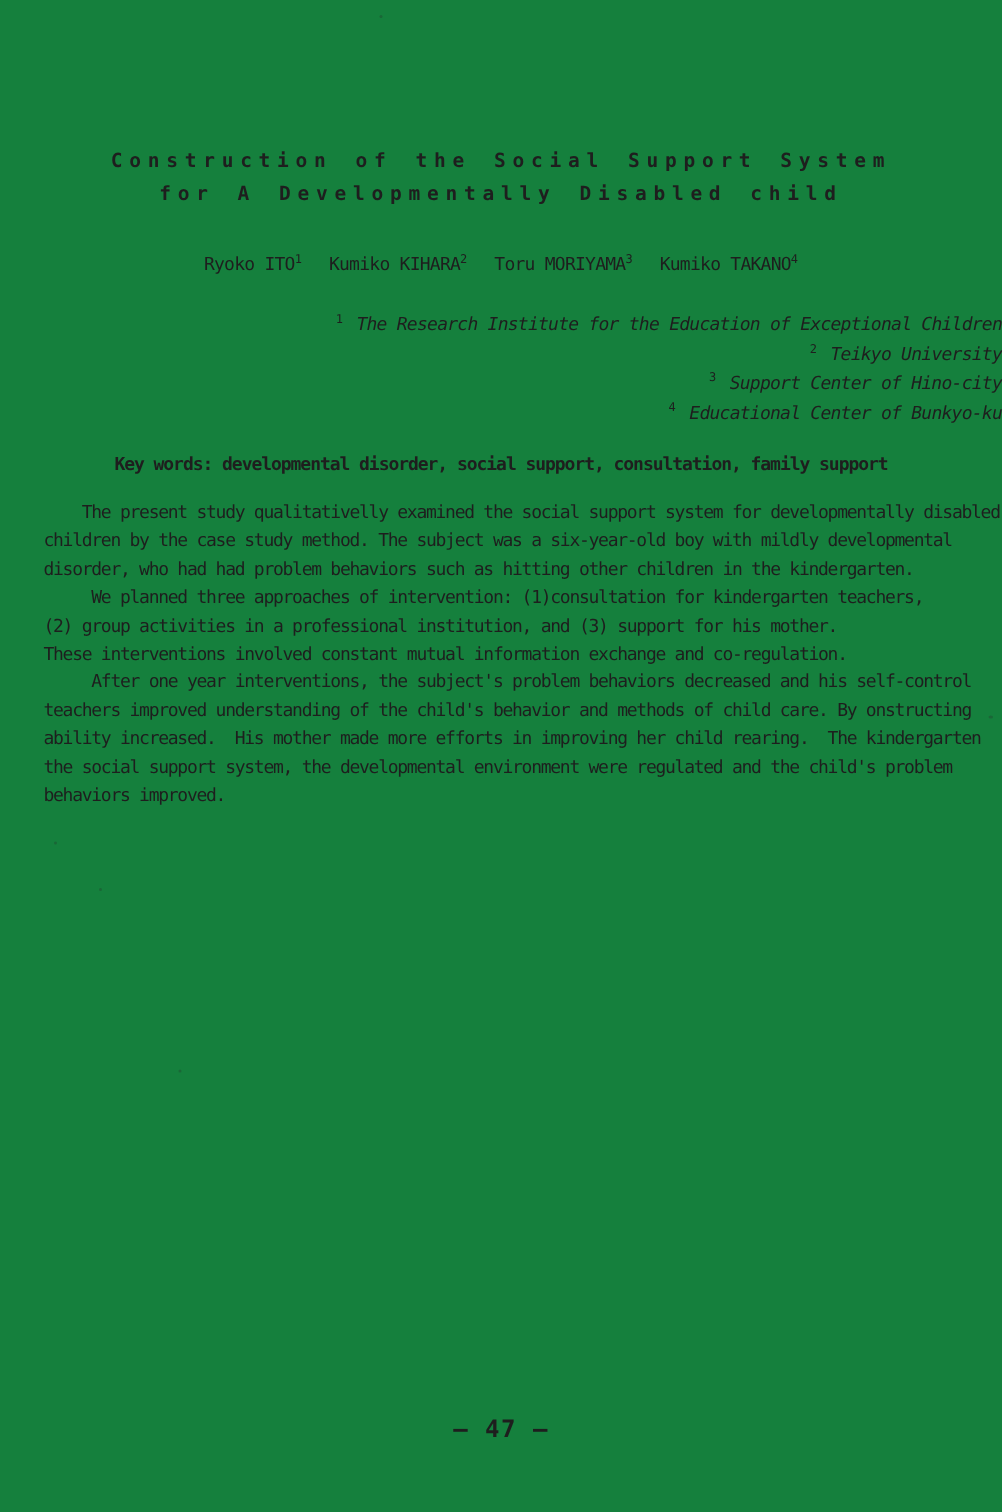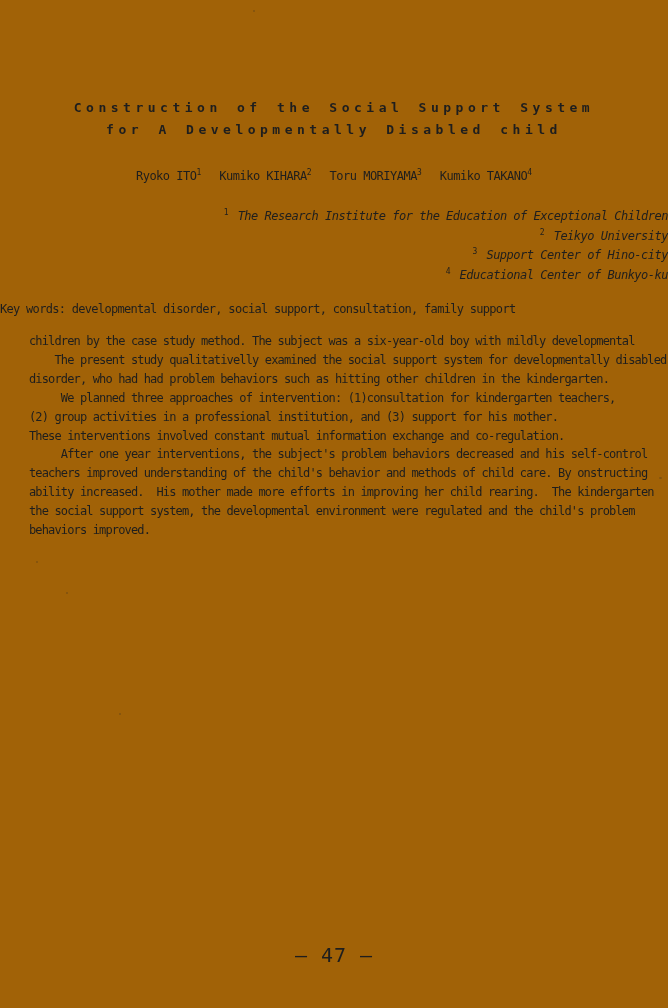--- a/index.html
+++ b/index.html
@@ -1,21 +1,21 @@
 <!DOCTYPE html>
 <html><head>
 <meta charset="utf-8">
 <style>
   html, body { margin: 0; padding: 0; background: #e8e8e6; }
   .page {
     position: relative;
     width: 668px;
     height: 1008px;
     margin: 0 auto;
-    background: #a16207;
+    background: #15803d;
     color: #1e1e1e;
     font-family: "DejaVu Sans Mono", "Liberation Mono", monospace;
     overflow: hidden;
   }
   .title-block {
     position: absolute;
     top: 97px;
     left: 0;
     width: 100%;
     text-align: center;
@@ -56,44 +56,45 @@
     letter-spacing: -0.5px;
   }
   .affil-line { white-space: nowrap; }
   .affil-line sup { margin-right: 9px; font-style: normal; }
   .affil-line .affil-text { font-style: italic; }
   .keywords-line {
     position: absolute;
     top: 302px;
     left: 0;
     width: 100%;
-    text-align: left;
+    text-align: center;
     font-size: 12px;
     letter-spacing: -0.7px;
     white-space: nowrap;
+    font-weight: bold;
   }
   .abstract-block {
     position: absolute;
     top: 332px;
     left: 29px;
     width: 620px;
     font-size: 12px;
     line-height: 18.9px;
     letter-spacing: -0.85px;
   }
   .abstract-line { white-space: pre; }
   .page-number {
     position: absolute;
     top: 943px;
     left: 0;
     width: 100%;
     text-align: center;
-    font-size: 20px;
+    font-size: 16px;
     letter-spacing: 1px;
-    font-weight: normal;
+    font-weight: bold;
   }
   .speck {
     position: absolute;
     background: rgba(40,40,40,0.28);
     border-radius: 50%;
   }
   .speck-1 { left: 253px; top: 10px;  width: 2px; height: 2px; }
   .speck-2 { left: 36px;  top: 561px; width: 2px; height: 2px; }
   .speck-3 { left: 66px;  top: 592px; width: 2px; height: 2px; }
   .speck-4 { left: 119px; top: 713px; width: 2px; height: 2px; }
@@ -119,22 +120,22 @@
   <div class="affil-block">
     <div class="affil-line"><sup>1</sup><span class="affil-text">The Research Institute for the Education of Exceptional Children</span></div>
     <div class="affil-line"><sup>2</sup><span class="affil-text">Teikyo University</span></div>
     <div class="affil-line"><sup>3</sup><span class="affil-text">Support Center of Hino-city</span></div>
     <div class="affil-line"><sup>4</sup><span class="affil-text">Educational Center of Bunkyo-ku</span></div>
   </div>
 
   <div class="keywords-line">Key words: developmental disorder, social support, consultation, family support</div>
 
   <div class="abstract-block">
+    <div class="abstract-line">    The present study qualitativelly examined the social support system for developmentally disabled</div>
     <div class="abstract-line">children by the case study method. The subject was a six-year-old boy with mildly developmental</div>
-    <div class="abstract-line">    The present study qualitativelly examined the social support system for developmentally disabled</div>
     <div class="abstract-line">disorder, who had had problem behaviors such as hitting other children in the kindergarten.</div>
     <div class="abstract-line">     We planned three approaches of intervention: (1)consultation for kindergarten teachers,</div>
     <div class="abstract-line">(2) group activities in a professional institution, and (3) support for his mother.</div>
     <div class="abstract-line">These interventions involved constant mutual information exchange and co-regulation.</div>
     <div class="abstract-line">     After one year interventions, the subject's problem behaviors decreased and his self-control</div>
     <div class="abstract-line">teachers improved understanding of the child's behavior and methods of child care. By onstructing</div>
     <div class="abstract-line">ability increased.  His mother made more efforts in improving her child rearing.  The kindergarten</div>
     <div class="abstract-line">the social support system, the developmental environment were regulated and the child's problem</div>
     <div class="abstract-line">behaviors improved.</div>
   </div>

